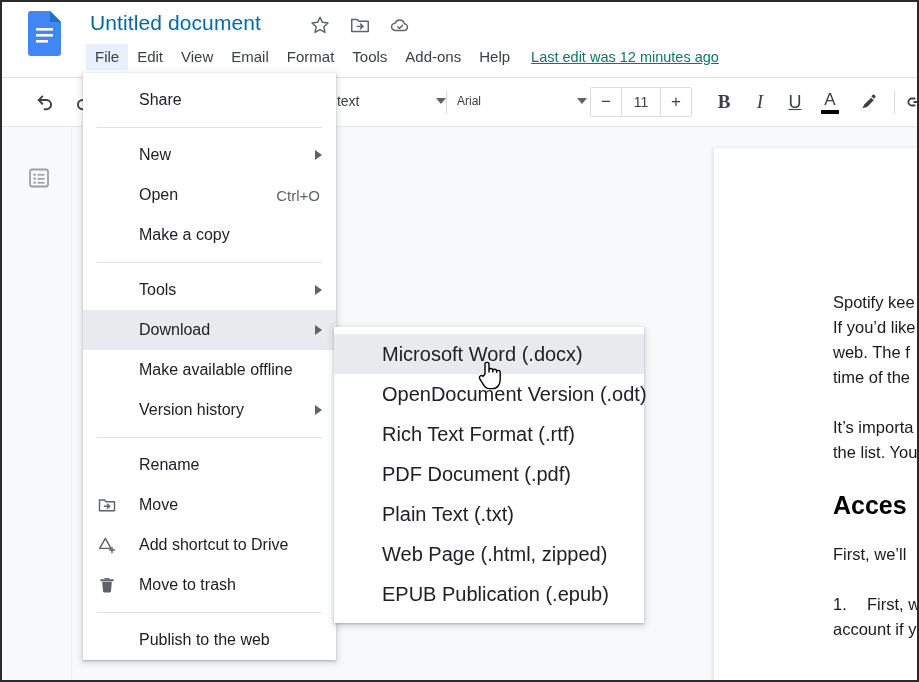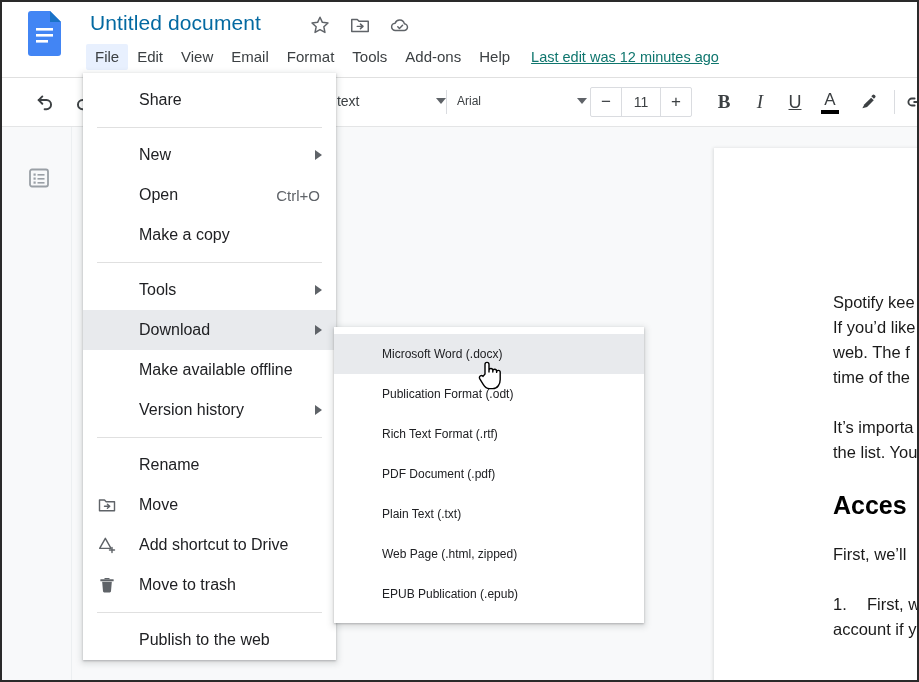--- a/index.html
+++ b/index.html
@@ -368,21 +368,21 @@
     box-shadow: 0 2px 6px 2px rgba(60,64,67,0.15), 0 1px 2px 0 rgba(60,64,67,0.3);
     padding: 7px 0 9px 0;
     z-index: 50;
     box-sizing: border-box;
   }
   .srow {
     height: 40px;
     display: flex;
     align-items: center;
     padding-left: 48px;
-    font-size: 12px;
+    font-size: 20px;
     color: #202124;
     cursor: pointer;
     white-space: nowrap;
     box-sizing: border-box;
   }
   .srow.hl { background: #e8eaed; }
 
   
   .cursor-hand {
     position: absolute;
@@ -613,21 +613,21 @@
 
     <div class="msep"></div>
 
     <div class="mrow">
       <span class="mi-label">Publish to the web</span>
     </div>
   </div>
 
   <div class="sub-menu">
     <div class="srow hl">Microsoft Word (.docx)</div>
-    <div class="srow">Publication Format (.odt)</div>
+    <div class="srow">OpenDocument Version (.odt)</div>
     <div class="srow">Rich Text Format (.rtf)</div>
     <div class="srow">PDF Document (.pdf)</div>
     <div class="srow">Plain Text (.txt)</div>
     <div class="srow">Web Page (.html, zipped)</div>
     <div class="srow">EPUB Publication (.epub)</div>
   </div>
 
   <span class="cursor-hand">
     <svg viewBox="0 0 26 32" width="26" height="32">
       <path d="M9 15 V5.4 a2 2 0 0 1 4 0 V13 v-1.6 a1.9 1.9 0 0 1 3.8 0 V13 v-.8 a1.9 1.9 0 0 1 3.8 0 V13.4 v-.2 a1.8 1.8 0 0 1 3.6 0 v7.2 c0 4.6 -2.6 9.2 -7.4 9.2 h-3.4 c-3 0 -4.6 -1.6 -6.2 -4.2 l-3.4 -5.6 a2 2 0 0 1 3.2 -2.4 z" fill="#ffffff" stroke="#000000" stroke-width="1.4" stroke-linejoin="round"></path>

